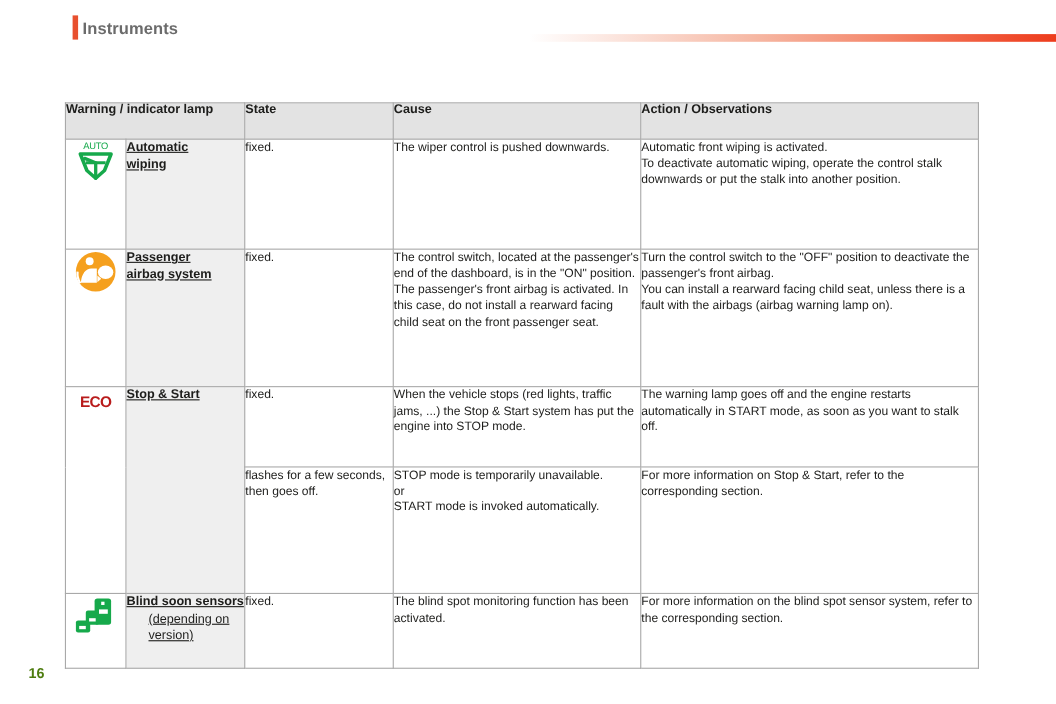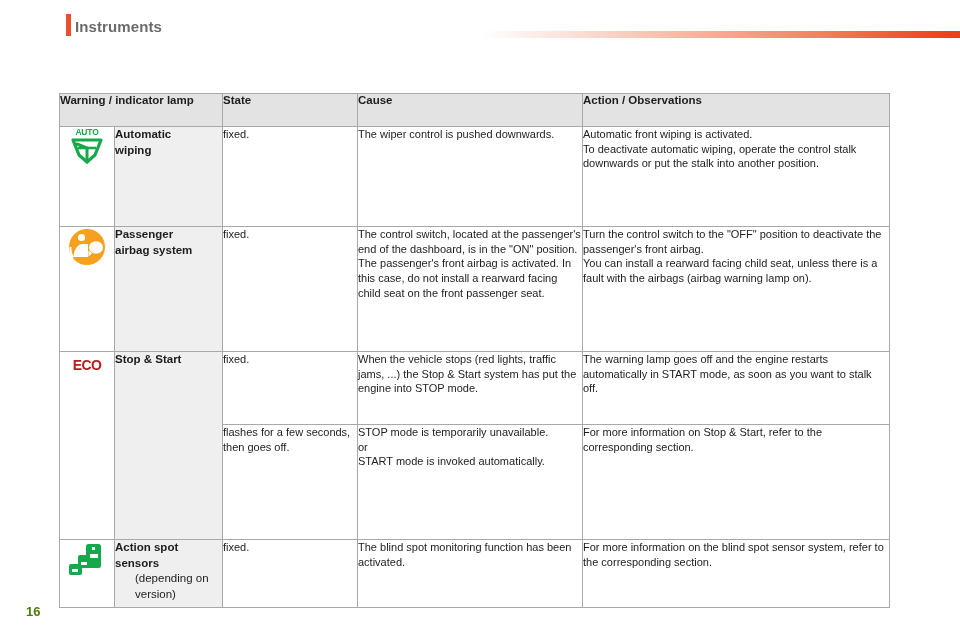--- a/index.html
+++ b/index.html
@@ -78,20 +78,21 @@
   td.cell-icon {
     background: #ffffff;
     text-align: center;
     padding-top: 7px;
   }
   td.cell-name {
     background: #efefef;
     padding: 8px 8px 10px 9px;
     font-size: 11.5px;
     color: #1d1d1b;
+    text-decoration: underline;
   }
   td.cell-name .name-main { font-weight: bold; line-height: 1.35; display: block; }
   td.cell-name .name-sub  { font-weight: normal; line-height: 1.35; display: block; padding-left: 20px; }
   td.cell-text {
     background: #ffffff;
     padding: 8px 9px 10px 9px;
     font-size: 11px;
     line-height: 1.33;
     color: #1d1d1b;
   }
@@ -99,21 +100,21 @@
 
   
   .icon-box {
     width: 44px; height: 40px;
     display: inline-block;
     position: relative;
   }
   .icon-auto-text {
     display: block;
     font-size: 8.5px;
-    font-weight: bold;
+    font-weight: normal;
     color: #16a94b;
     letter-spacing: -0.2px;
     line-height: 10px;
   }
   .icon-eco-text {
     display: block;
     font-size: 14px;
     font-weight: bold;
     color: #b91c1c;
     letter-spacing: -0.6px;
@@ -261,21 +262,21 @@
                   <rect x="3" y="24" width="13" height="11" rx="2"></rect>
                 </g>
                 <rect x="24" y="14" width="8" height="4" fill="#ffffff"></rect>
                 <rect x="26" y="7" width="3" height="3" fill="#ffffff"></rect>
                 <rect x="15" y="22" width="6" height="3" fill="#ffffff"></rect>
                 <rect x="6" y="29" width="6" height="3" fill="#ffffff"></rect>
               </svg>
             </span>
           </td>
           <td class="cell-name">
-            <span class="name-main">Action spot sensors</span>
+            <span class="name-main">Blind soon sensors</span>
             <span class="name-sub">(depending on version)</span>
           </td>
           <td class="cell-text">fixed.</td>
           <td class="cell-text">
             <p>The blind spot monitoring function has been activated.</p>
           </td>
           <td class="cell-text">
             <p>For more information on the blind spot sensor system, refer to the corresponding section.</p>
           </td>
         </tr>

